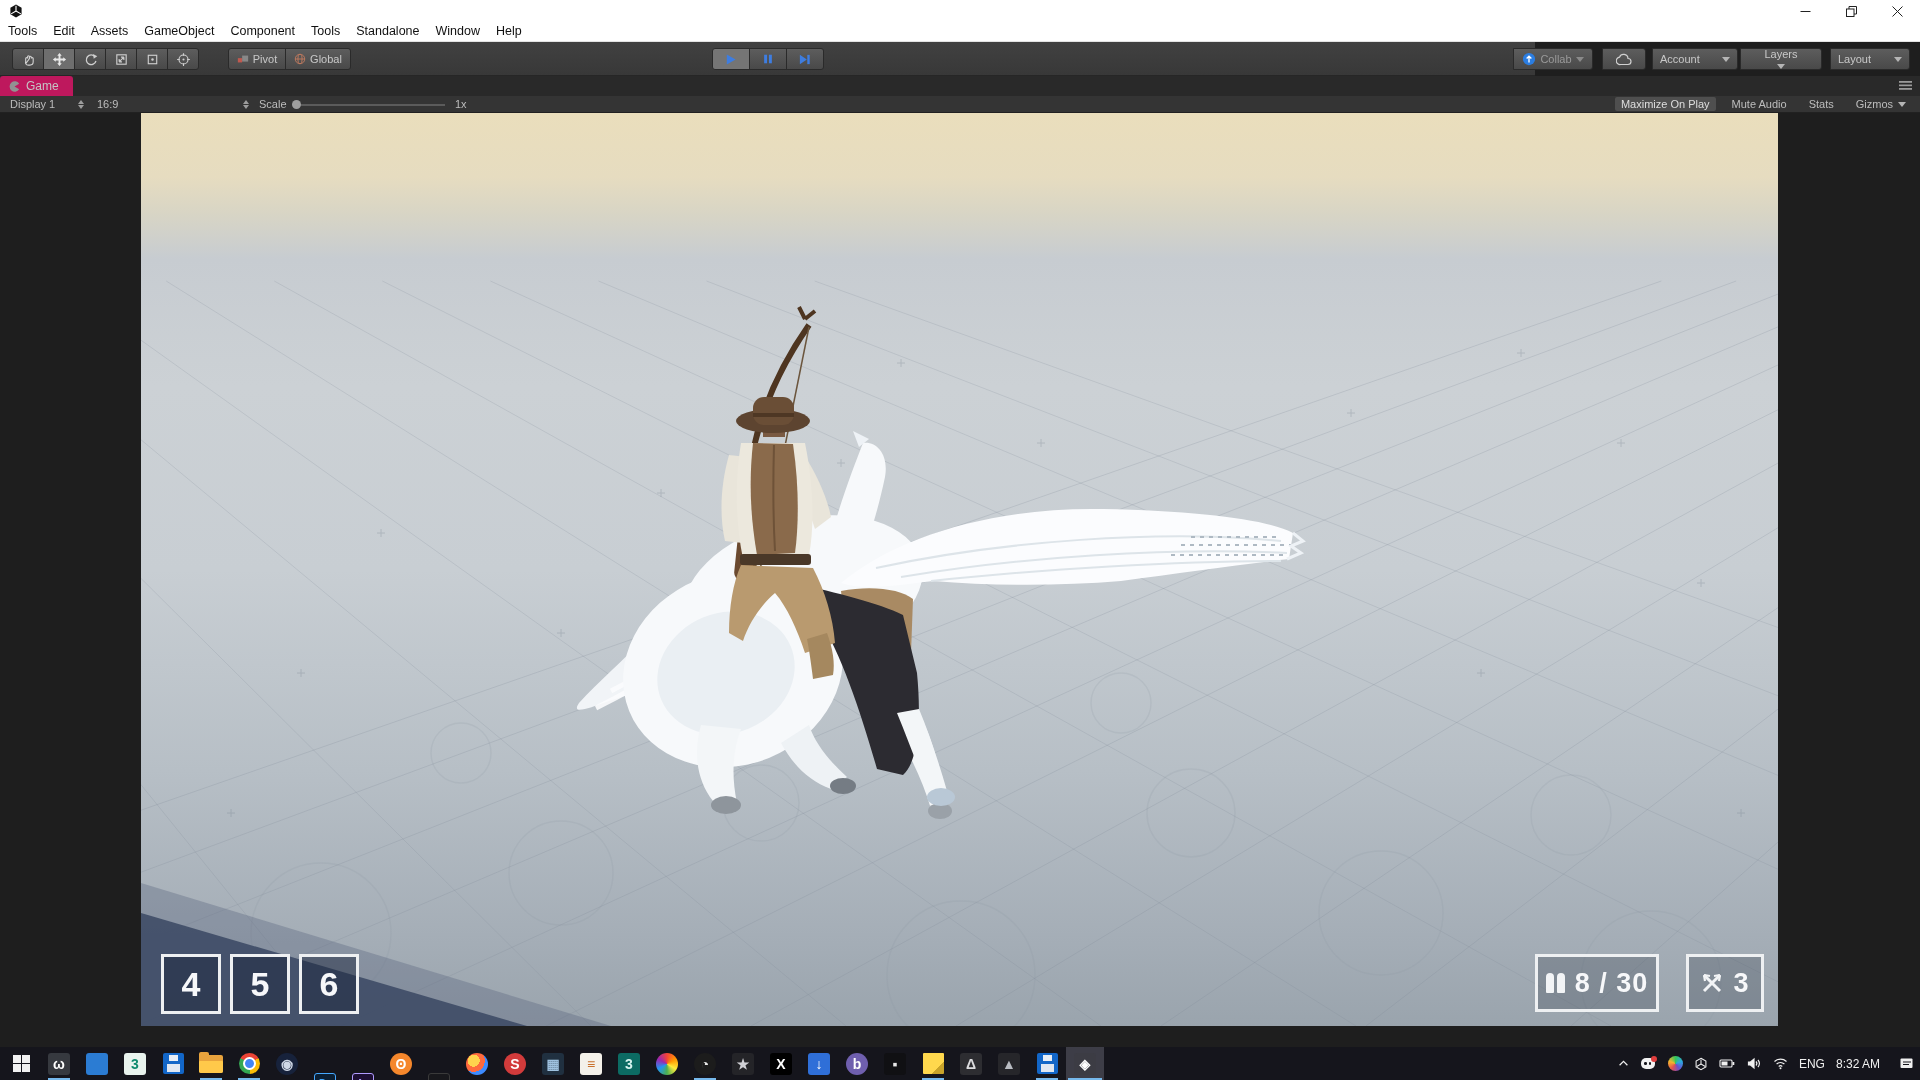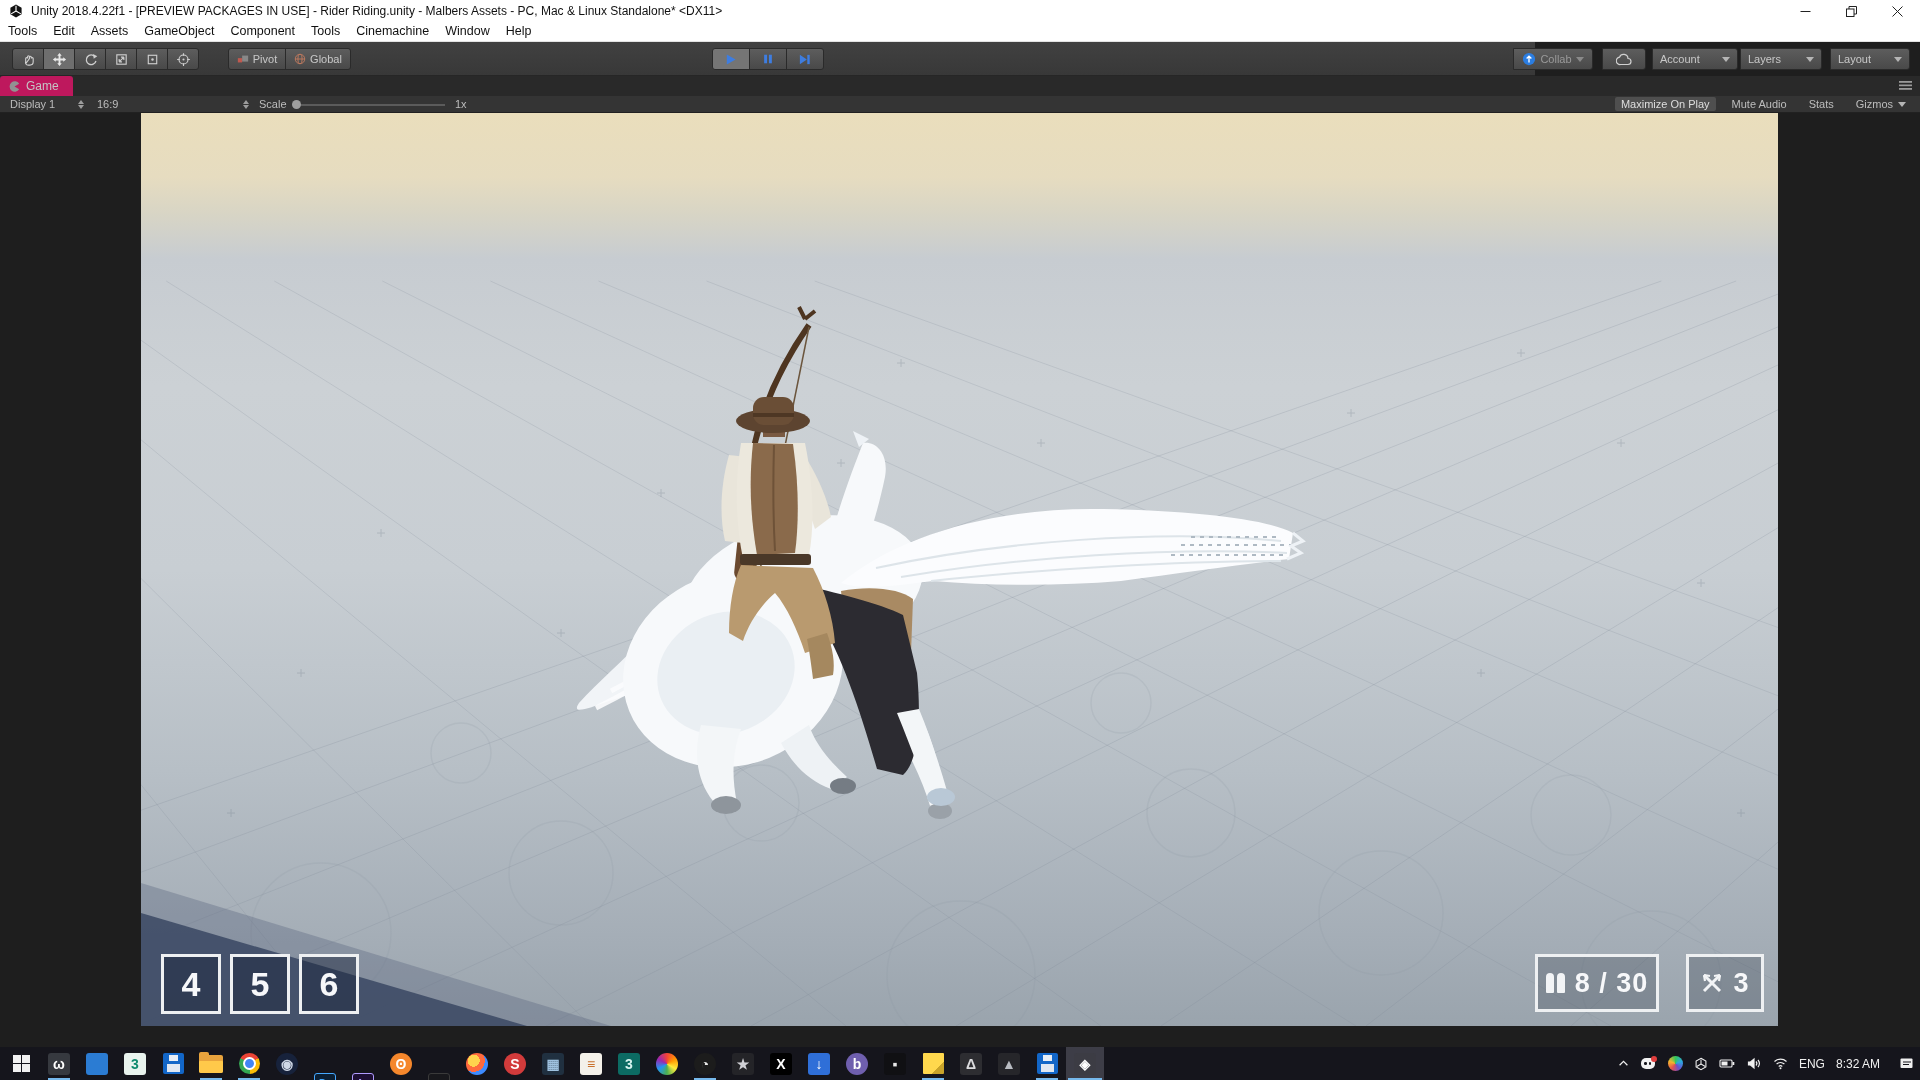--- a/index.html
+++ b/index.html
@@ -119,21 +119,20 @@
 
 <div class="screen" style="--play-blue: #3E7DE0; --collab-blue: #2B7DE1; --underline: #76B9ED; --hud-border: #EEF0F2; --shadow-navy: #3E4B66;">
 
   <div class="titlebar">
     <span class="app-logo">
       <svg width="16" height="16" viewBox="0 0 16 16">
         <path d="M8 1.5 13.6 4.75 v6.5 L8 14.5 2.4 11.25 v-6.5 Z" fill="#111"></path>
         <path d="M8 8 V2.8 M8 8 l4.9 2.9 M8 8 L3.1 10.9" stroke="#fff" stroke-width="1.1" fill="none"></path>
       </svg>
     </span>
-    <span class="title-text">Unity 2018.4.22f1 - [PREVIEW PACKAGES IN USE] - Rider Riding.unity - Malbers Assets - PC, Mac &amp; Linux Standalone* &lt;DX11&gt;</span>
     <div class="win-controls">
       <div class="win-btn">
         <svg width="11" height="11" viewBox="0 0 11 11">
             <path d="M0.5 5.5 H10.5" stroke="#222" stroke-width="1"></path>
           </svg>
       </div>
       <div class="win-btn">
         <svg width="11" height="11" viewBox="0 0 11 11" fill="none" stroke="#222" stroke-width="1">
           <rect x="0.5" y="3" width="7.5" height="7.5"></rect>
             <path d="M3 3 V0.5 H10.5 V8 H8"></path>
@@ -147,21 +146,21 @@
     </div>
   </div>
 
   <div class="menubar">
       <span class="menu-item">Tools</span>
       <span class="menu-item">Edit</span>
       <span class="menu-item">Assets</span>
       <span class="menu-item">GameObject</span>
       <span class="menu-item">Component</span>
       <span class="menu-item">Tools</span>
-      <span class="menu-item">Cinemachine</span>
+      <span class="menu-item">Standalone</span>
       <span class="menu-item">Window</span>
       <span class="menu-item">Help</span>
     </div>
 
   <div class="unity-toolbar">
 
     <div class="btn-group" style="left:12px;">
       <div class="toolbtn tool-ic">
         <svg width="15" height="15" viewBox="0 0 16 16" fill="none" stroke="#cfcfcf" stroke-width="1.2">
           <path d="M5 12.5 V7 a1 1 0 0 1 2 0 M7 7 V5 a1 1 0 0 1 2 0 M9 7 V5.5 a1 1 0 0 1 2 0 v1.5 a1 1 0 0 1 2 0 v3.5 a3.5 3.5 0 0 1-3.5 3.5 h-1 A3.5 3.5 0 0 1 5 12.5 Z"></path>
@@ -254,21 +253,21 @@
           </svg>
       </div>
     </div>
     <div class="btn-group" style="left:1652px;">
       <div class="toolbtn single" style="width:86px;justify-content:space-between;padding:0 7px;">
         <span>Account</span>
         <span class="caret"></span>
       </div>
     </div>
     <div class="btn-group" style="left:1740px;">
-      <div class="toolbtn single" style="width:82px;justify-content:space-between;padding:0 7px;">
+      <div class="toolbtn single" style="width:82px;justify-content:flex-end;padding:0 7px;flex-direction:column;">
         <span>Layers</span>
         <span class="caret"></span>
       </div>
     </div>
     <div class="btn-group" style="left:1830px;">
       <div class="toolbtn single" style="width:80px;justify-content:space-between;padding:0 7px;">
         <span>Layout</span>
         <span class="caret"></span>
       </div>
     </div>

